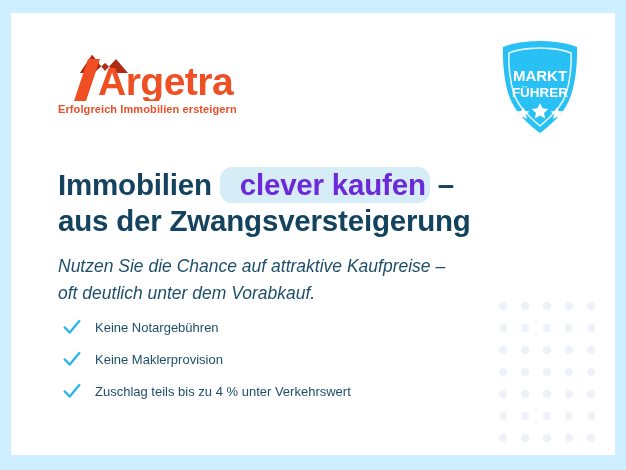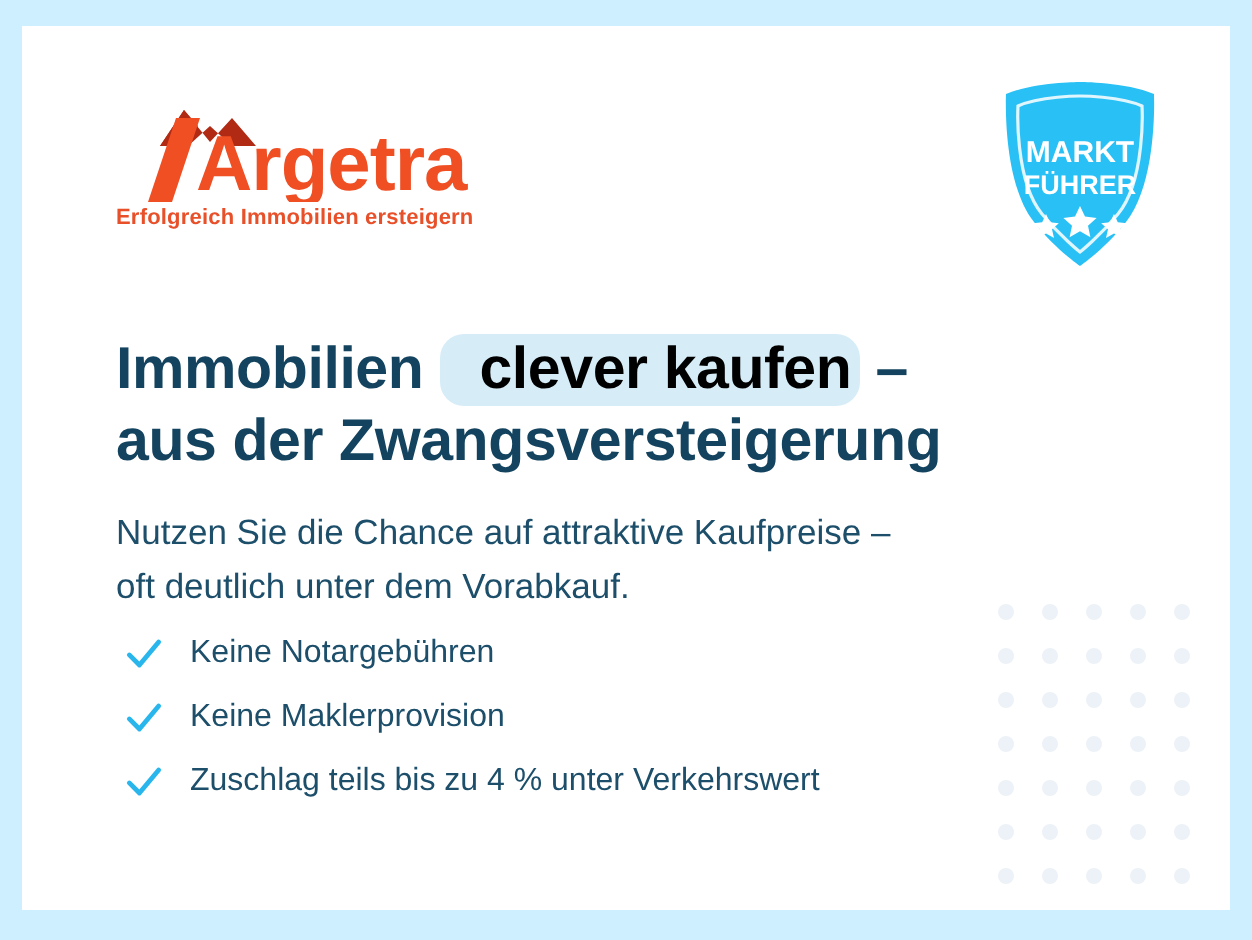--- a/index.html
+++ b/index.html
@@ -89,38 +89,38 @@
     line-height: 36px;
     font-weight: 700;
     color: #13435e;
     letter-spacing: -0.2px;
     z-index: 2;
     white-space: nowrap;
   }
   .headline .hl-line { display: block; }
   .headline mark {
     background: #d6edf8;
-    color: #000000;
+    color: #6d28d9;
     padding: 1px 4px 2px 20px;
     border-radius: 12px;
   }
 
   
   .subhead {
     position: absolute;
     left: 47px;
     top: 222px;
     font-size: 17.5px;
     line-height: 27px;
     color: #1d4f6b;
     font-weight: 400;
     z-index: 2;
     white-space: nowrap;
   }
-  .subhead span { display: block; }
+  .subhead span { display: block; font-style: italic; }
 
   
   .benefits {
     position: absolute;
     left: 50px;
     top: 298px;
     margin: 0;
     padding: 0;
     list-style: none;
     z-index: 2;
@@ -131,21 +131,21 @@
     height: 32px;
   }
   .check-icon {
     flex: 0 0 auto;
     width: 22px;
     height: 22px;
     margin-right: 12px;
     display: block;
   }
   .benefit-label {
-    font-size: 16px;
+    font-size: 13px;
     color: #1d4f6b;
     font-weight: 400;
     white-space: nowrap;
   }
 </style>
 </head>
 <body>
 
 <div class="page">
   <div class="canvas">

